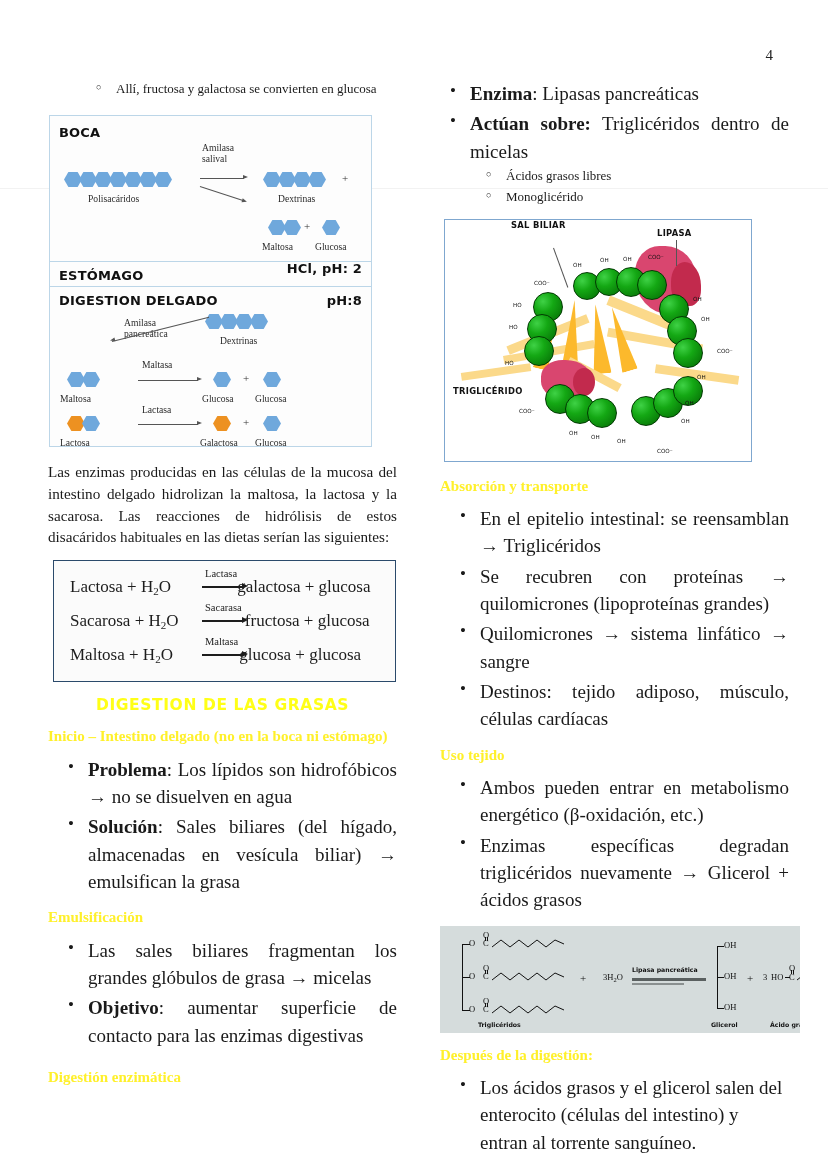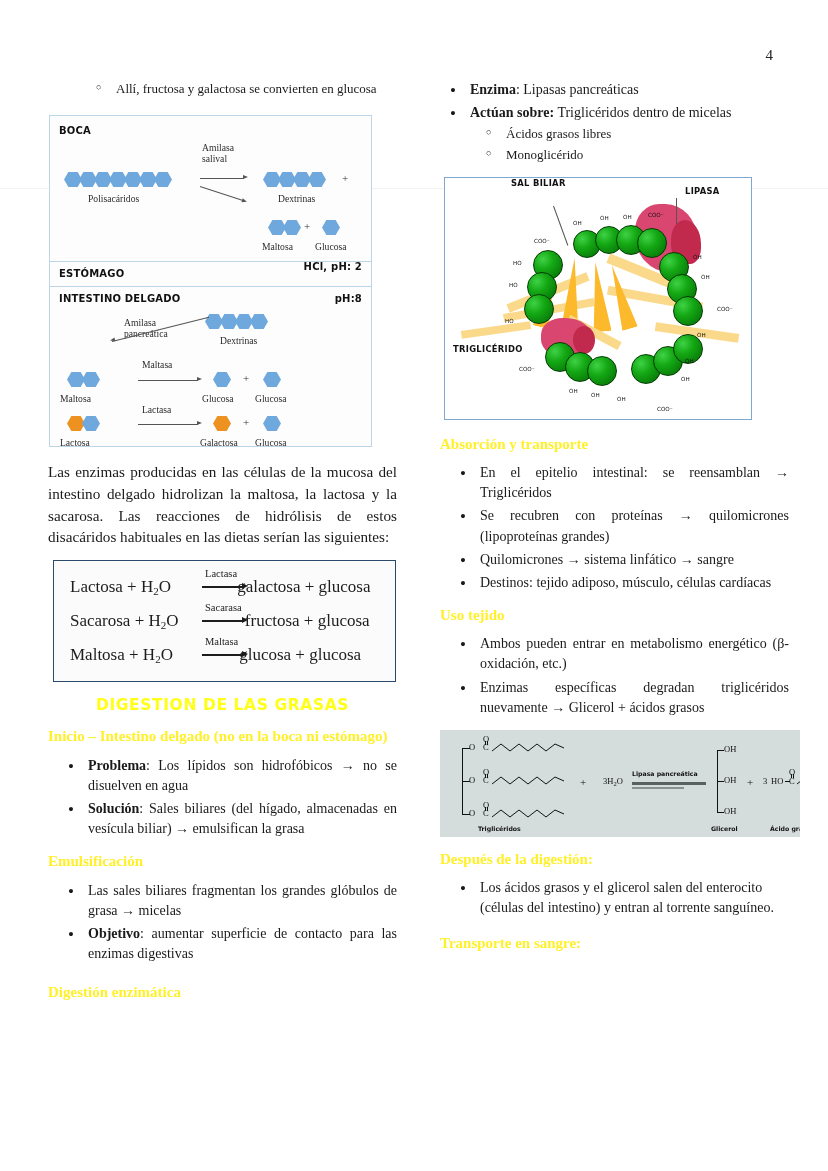--- a/index.html
+++ b/index.html
@@ -65,21 +65,21 @@
   }
   .hl-head.nojust { text-align: left; }
 
   ul.bl {
     margin: 6px 0 8px 0;
     padding-left: 40px;
     list-style: none;
   }
   ul.bl > li {
     position: relative;
-    font-size: 14px;
+    font-size: 19px;
     line-height: 1.44;
     text-align: justify;
     margin-bottom: 3px;
   }
   ul.bl > li::before {
     content: "\2022";
     position: absolute;
     left: -20px;
     top: -1px;
     font-size: 17px;
@@ -121,21 +121,21 @@
   .fig-carb .band {
     position: absolute;
     left: 0; right: 0;
     height: 1px;
     background: #bcd6e8;
   }
   .sect-label {
     position: absolute;
     font-family: "DejaVu Sans", sans-serif;
     font-weight: bold;
-    font-size: 10px;
+    font-size: 13px;
     letter-spacing: 0.2px;
     color: #111;
   }
   .fig-txt {
     position: absolute;
     font-size: 9.6px;
     color: #2b2b2b;
     white-space: nowrap;
   }
   .hexrow { position: absolute; }
@@ -341,21 +341,21 @@
         <div class="hex" style="left:0px;"></div>
       </div>
       <div class="fig-txt" style="left:212px;top:125px;">Maltosa</div>
       <div class="fig-txt" style="left:265px;top:125px;">Glucosa</div>
 
       <div class="band" style="top:145px;"></div>
       <div class="sect-label" style="left:9px;top:152px;">ESTÓMAGO</div>
       <div class="sect-label" style="right:9px;top:145px;">HCl, pH: 2</div>
       <div class="band" style="top:170px;"></div>
 
-      <div class="sect-label" style="left:9px;top:177px;">INTESTINO DELGADO</div>
+      <div class="sect-label" style="left:9px;top:177px;">DIGESTION DELGADO</div>
       <div class="sect-label" style="right:9px;top:177px;">pH:8</div>
 
       <div class="fig-txt" style="left:74px;top:201px;">Amilasa</div>
       <div class="fig-txt" style="left:74px;top:212px;">pancreática</div>
 
       <div class="hexrow" style="left:155px;top:198px;">
         <div class="hex" style="left:0px;"></div>
         <div class="hex" style="left:15px;"></div>
         <div class="hex" style="left:30px;"></div>
         <div class="hex" style="left:45px;"></div>
@@ -521,21 +521,21 @@
       <div class="ball" style="left:228px;top:156px;width:30px;height:30px;"></div>
       <div class="oh" style="left:252px;top:154px;">OH</div>
       <div class="oh" style="left:240px;top:180px;">OH</div>
       <div class="oh" style="left:236px;top:198px;">OH</div>
       <div class="oh" style="left:212px;top:228px;">COO⁻</div>
 
       <div class="mic-lead" style="left:108px;top:28px;height:42px;transform:rotate(-20deg);transform-origin:top center;"></div>
       <div class="mic-label" style="left:66px;top:0;">SAL BILIAR</div>
 
       <div class="mic-lead" style="left:231px;top:20px;height:26px;"></div>
-      <div class="mic-label" style="left:212px;top:8px;margin-left:28px;">LIPASA</div>
+      <div class="mic-label" style="left:212px;top:8px;">LIPASA</div>
 
       <div class="mic-label" style="left:8px;top:166px;">TRIGLICÉRIDO</div>
     </div>
 
     <div class="hl-head nojust">Absorción y transporte</div>
 
     <ul class="bl">
       <li>En el epitelio intestinal: se reensamblan → Triglicéridos</li>
       <li>Se recubren con proteínas → quilomicrones (lipoproteínas grandes)</li>
       <li>Quilomicrones → sistema linfático → sangre</li>

